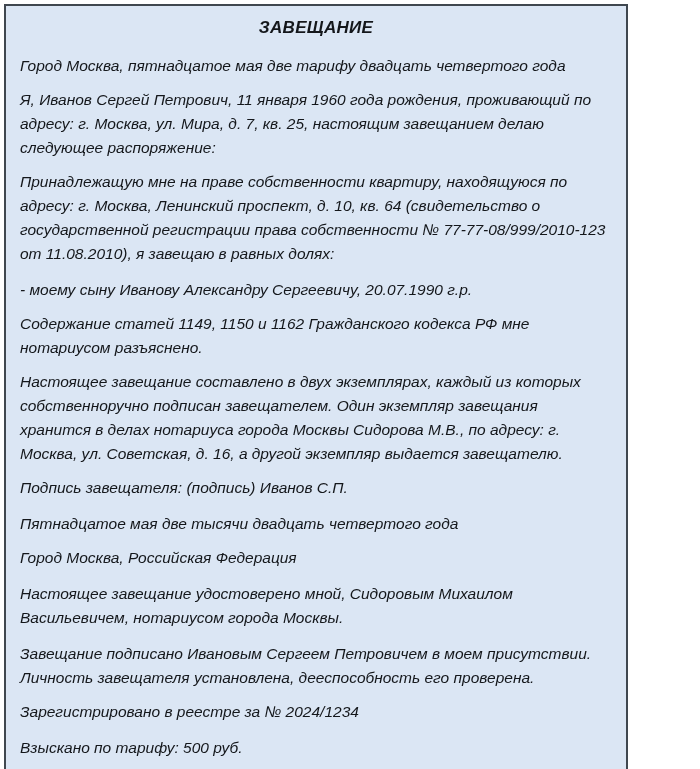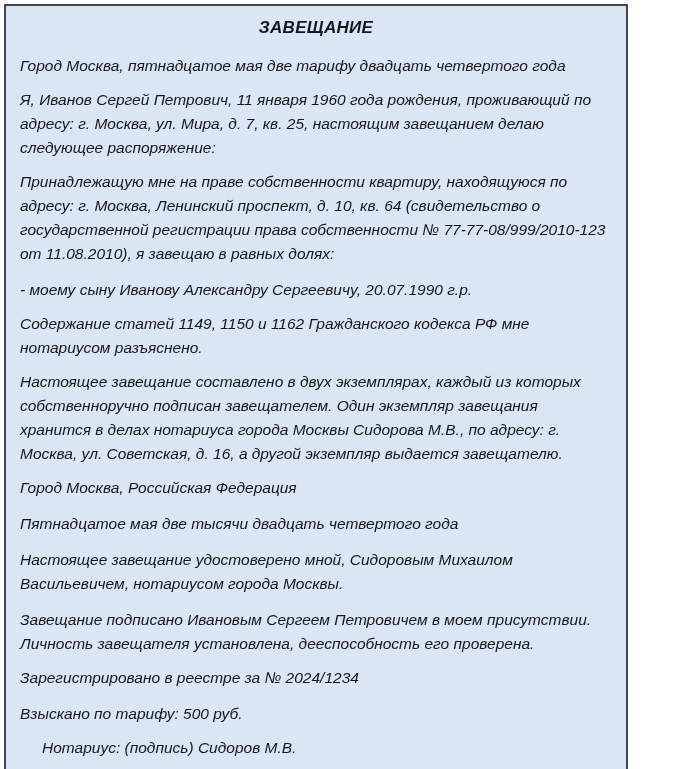--- a/index.html
+++ b/index.html
@@ -52,21 +52,22 @@
 
 <div class="doc">
   <h1 class="title">ЗАВЕЩАНИЕ</h1>
   <div>
       <p class="para">Город Москва, пятнадцатое мая две тарифу двадцать четвертого года</p>
       <p class="para">Я, Иванов Сергей Петрович, 11 января 1960 года рождения, проживающий по адресу: г. Москва, ул. Мира, д. 7, кв. 25, настоящим завещанием делаю следующее распоряжение:</p>
       <p class="para">Принадлежащую мне на праве собственности квартиру, находящуюся по адресу: г. Москва, Ленинский проспект, д. 10, кв. 64 (свидетельство о государственной регистрации права собственности № 77-77-08/999/2010-123 от 11.08.2010), я завещаю в равных долях:</p>
       <p class="para tight">- моему сыну Иванову Александру Сергеевичу, 20.07.1990 г.р.</p>
       <p class="para">Содержание статей 1149, 1150 и 1162 Гражданского кодекса РФ мне нотариусом разъяснено.</p>
       <p class="para">Настоящее завещание составлено в двух экземплярах, каждый из которых собственноручно подписан завещателем. Один экземпляр завещания хранится в делах нотариуса города Москвы Сидорова М.В., по адресу: г. Москва, ул. Советская, д. 16, а другой экземпляр выдается завещателю.</p>
+      <p class="para">Подпись завещателя: (подпись) Иванов С.П.</p>
+      <p class="para tight">Пятнадцатое мая две тысячи двадцать четвертого года</p>
       <p class="para">Город Москва, Российская Федерация</p>
-      <p class="para tight">Пятнадцатое мая две тысячи двадцать четвертого года</p>
       <p class="para tight">Настоящее завещание удостоверено мной, Сидоровым Михаилом Васильевичем, нотариусом города Москвы.</p>
       <p class="para tight">Завещание подписано Ивановым Сергеем Петровичем в моем присутствии. Личность завещателя установлена, дееспособность его проверена.</p>
       <p class="para">Зарегистрировано в реестре за № 2024/1234</p>
       <p class="para tight">Взыскано по тарифу: 500 руб.</p>
       <p class="para bold">Нотариус: (подпись) Сидоров М.В.</p>
     </div>
 </div>
 
 </body></html>

